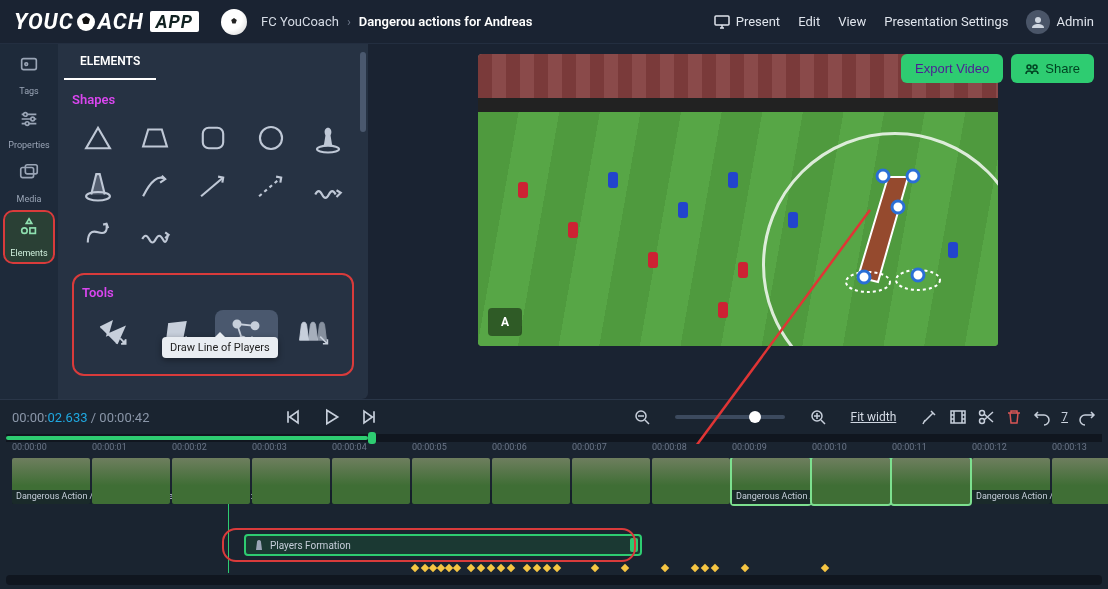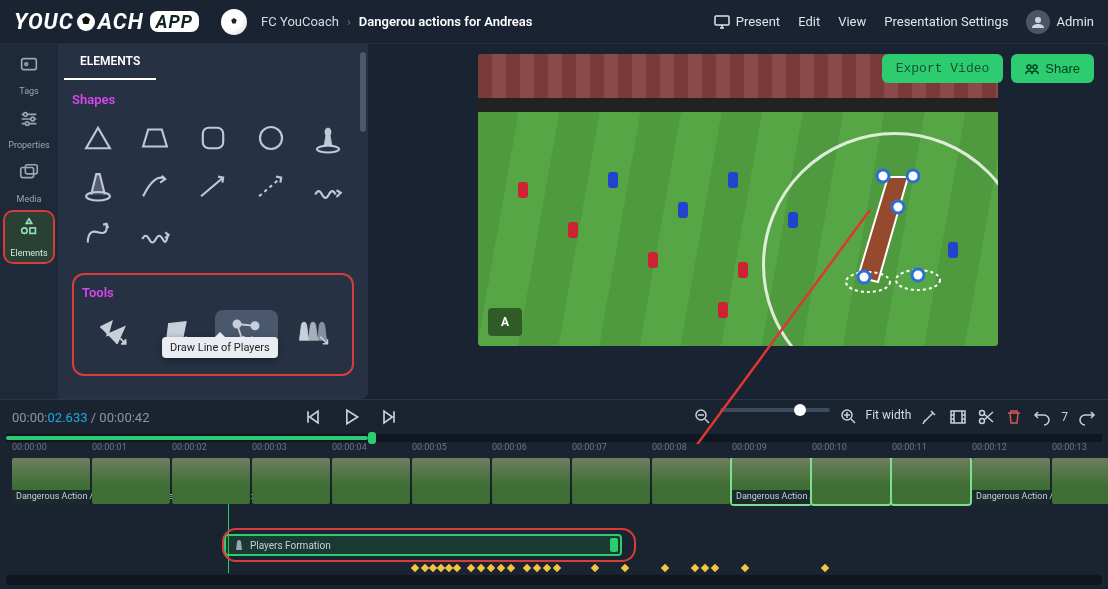--- a/index.html
+++ b/index.html
@@ -16,31 +16,31 @@
 .topbar {
   height: 44px;
   background: #1a2332;
   display: flex;
   align-items: center;
   padding: 0 14px;
   gap: 14px;
   border-bottom: 1px solid #232e40;
 }
 .logo { display: flex; align-items: center; gap: 2px; font-weight: 700; font-size: 22px; letter-spacing: 1px; color: #fff; font-style: italic; }
-.logo .app-badge { background: #fff; color: #122; border-radius: 8px; padding: 0 6px; font-size: 18px; margin-left: 4px; font-style: italic; }
+.logo .app-badge { background: #fff; color: #122; border-radius: 2px; padding: 0 6px; font-size: 18px; margin-left: 4px; font-style: italic; }
 .ball-icon { width: 26px; height: 26px; border-radius: 50%; background: radial-gradient(circle at 35% 35%, #fff 50%, #ccc 100%); display: inline-flex; align-items: center; justify-content: center; font-size: 14px; color: #111; margin-left: 8px;}
 .breadcrumb { display: flex; align-items: center; gap: 8px; font-size: 13px; color: #d5dbe5; }
 .breadcrumb .title { color: #fff; font-weight: 600; }
 .breadcrumb .sep { color: #6b7688; }
 .topbar-right { margin-left: auto; display: flex; gap: 18px; }
 .topbar-item { font-size: 13px; color: #dfe4ec; cursor: pointer; display: flex; align-items: center; gap: 6px; }
 .avatar { width: 24px; height: 24px; border-radius: 50%; background: #4a5568; display: flex; align-items: center; justify-content: center; }
 .actionbar { display: flex; justify-content: flex-end; gap: 8px; padding: 10px 14px 6px 14px; }
 .btn { border: none; border-radius: 6px; padding: 7px 14px; font-size: 13px; font-weight: 500; cursor: pointer; display: flex; align-items: center; gap: 6px; }
-.btn-green { background: #2ecc71; color: #14532d; font-family: Liberation Mono, monospace; }
+.btn-green { background: #2ecc71; color: #4c1d95; }
 .btn-green-outline { background: #2ecc71; color: #042; }
 .main { display: flex; flex: 1; min-height: 0; }
 .leftnav { width: 58px; background: #1e2a3a; display: flex; flex-direction: column; align-items: center; padding-top: 6px; gap: 4px; }
 .leftnav-item { width: 48px; height: 50px; display: flex; flex-direction: column; align-items: center; justify-content: center; gap: 10px; cursor: pointer; border-radius: 8px; font-size: 9px; color: #9aa5b6; }
 .leftnav-item.active { outline: 2px solid #d93b3b; background: #2a4035; color: #d0f0dd; }
 .leftnav-item svg { width: 22px; height: 22px; }
 .panel { width: 310px; background: #263243; display: flex; flex-direction: column; border-radius: 0 0 6px 0; position: relative; }
 .panel-tab { padding: 10px 16px; font-size: 12px; font-weight: 600; color: #fff; border-bottom: 2px solid #fff; display: inline-block; margin-left: 6px; }
 .panel-body { padding: 12px 14px 18px 14px; overflow-y: auto; flex: 1; position: relative; }
 .section-title { font-size: 13px; font-weight: 600; color: #d946ef; margin-bottom: 10px; }
@@ -61,37 +61,37 @@
 .pitch { position: absolute; top: 58px; left: 0; right: 0; bottom: 0; background: repeating-linear-gradient(100deg, #4f9a3e 0 40px, #57a646 40px 80px); }
 .pitch::before { content:""; position:absolute; right:-30px; top:20px; width:260px; height:260px; border:3px solid rgba(255,255,255,.8); border-radius:50%; }
 .player { position: absolute; width: 10px; height: 16px; border-radius: 3px; }
 .p-red{ background:#c23; } .p-blue{ background:#24c; }
 .timeline { height: 190px; background: #1a2430; border-top: 1px solid #2a3648; display: flex; flex-direction: column; }
 .time-header { display: flex; align-items: center; height: 34px; padding: 0 12px; gap: 12px; }
 .time-readout { font-size: 13px; color: #8a96a8; font-variant-numeric: tabular-nums; }
 .time-readout .cur { color: #1fa8e0; }
 .play-controls { margin: 0 auto; display: flex; gap: 18px; }
 .play-controls svg { width: 20px; height: 20px; stroke: #c7cfdb; fill: none; stroke-width: 2; cursor: pointer; }
-.zoom-area { display: flex; gap: 10px; margin-left: auto; }
+.zoom-area { display: flex; align-items: center; gap: 25px; margin-left: auto; text-decoration: underline; }
 .zoom-slider { width: 110px; height: 4px; background: #3c4a5e; border-radius: 2px; position: relative; }
 .zoom-slider .knob { position: absolute; top: -4px; left: 68%; width: 12px; height: 12px; background: #fff; border-radius: 50%; }
 .fit-label { font-size: 12px; color: #d5dbe5; }
 .tool-icons-right { display: flex; gap: 10px; align-items: center; }
 .tool-icons-right .ic { width: 18px; height: 18px; cursor: pointer; display:flex; align-items:center; justify-content:center;}
 .progress-bar { height: 8px; background: #10161f; position: relative; margin: 0 6px; }
 .progress-fill { position: absolute; left: 0; top: 2px; height: 4px; width: 33%; background: #2ecc71; border-radius: 2px; }
 .progress-knob { position: absolute; left: 33%; top: -2px; width: 8px; height: 12px; background: #2ecc71; border-radius: 3px; }
 .ruler { height: 16px; display: flex; font-size: 9px; color: #6b7688; padding-left: 12px; }
 .ruler span { width: 80px; flex: none; }
 .tracks { flex: 1; position: relative; overflow: hidden; padding-left: 12px; }
 .thumb-row { display: flex; gap: 2px; height: 50px; }
 .thumb { width: 78px; height: 46px; background: linear-gradient(180deg,#6e7e5e 0%,#3f6e35 60%); border-radius: 2px; flex: none; position: relative; }
 .thumb.highlight { outline: 2px solid #7de08f; }
 .clip-label { position: absolute; left: 0; bottom: 0; right: 0; height: 14px; background: rgba(20,30,40,.85); font-size: 9px; color: #c7cfdb; padding: 1px 4px; overflow: hidden; white-space: nowrap; }
-.annotation-track { position: absolute; top: 76px; left: 224px; width: 398px; height: 22px; background: rgba(30,120,60,.25); border: 2px solid #2ecc71; border-radius: 4px; display: flex; align-items: center; padding-left: 8px; font-size: 10px; color: #c7cfdb; gap:6px;}
+.annotation-track { position: absolute; top: 76px; left: 244px; width: 398px; height: 22px; background: rgba(30,120,60,.25); border: 2px solid #2ecc71; border-radius: 4px; display: flex; align-items: center; padding-left: 8px; font-size: 10px; color: #c7cfdb; gap:6px;}
 .annotation-track .handle { position: absolute; right: 2px; top: 2px; bottom: 2px; width: 8px; background: #2ecc71; border-radius: 2px; }
 .annot-highlight { position:absolute; top:70px; left:222px; width:414px; height:34px; border:2px solid #d93b3b; border-radius:14px; pointer-events:none;}
 .markers { position: absolute; top: 104px; left: 12px; right: 12px; height: 14px; }
 .marker { position: absolute; width: 6px; height: 6px; background: #f5c542; transform: rotate(45deg); top: 3px; }
 .playhead { position: absolute; top: 0; bottom: 0; left: 228px; width: 1px; background: #2ecc71; }
 .playhead::before { content:""; position:absolute; top:-4px; left:-4px; width:9px; height:9px; background:#2ecc71; transform:rotate(45deg);}
 .mini-scroll { height: 10px; background: #10161f; margin: 2px 6px 4px 6px; border-radius: 4px; position: relative;}
 .red-arrow-line { position:absolute; pointer-events:none; }
 .panel-scrollbar { position:absolute; right:2px; top:8px; width:6px; height:80px; background:#4a586e; border-radius:3px;}
 </style>

